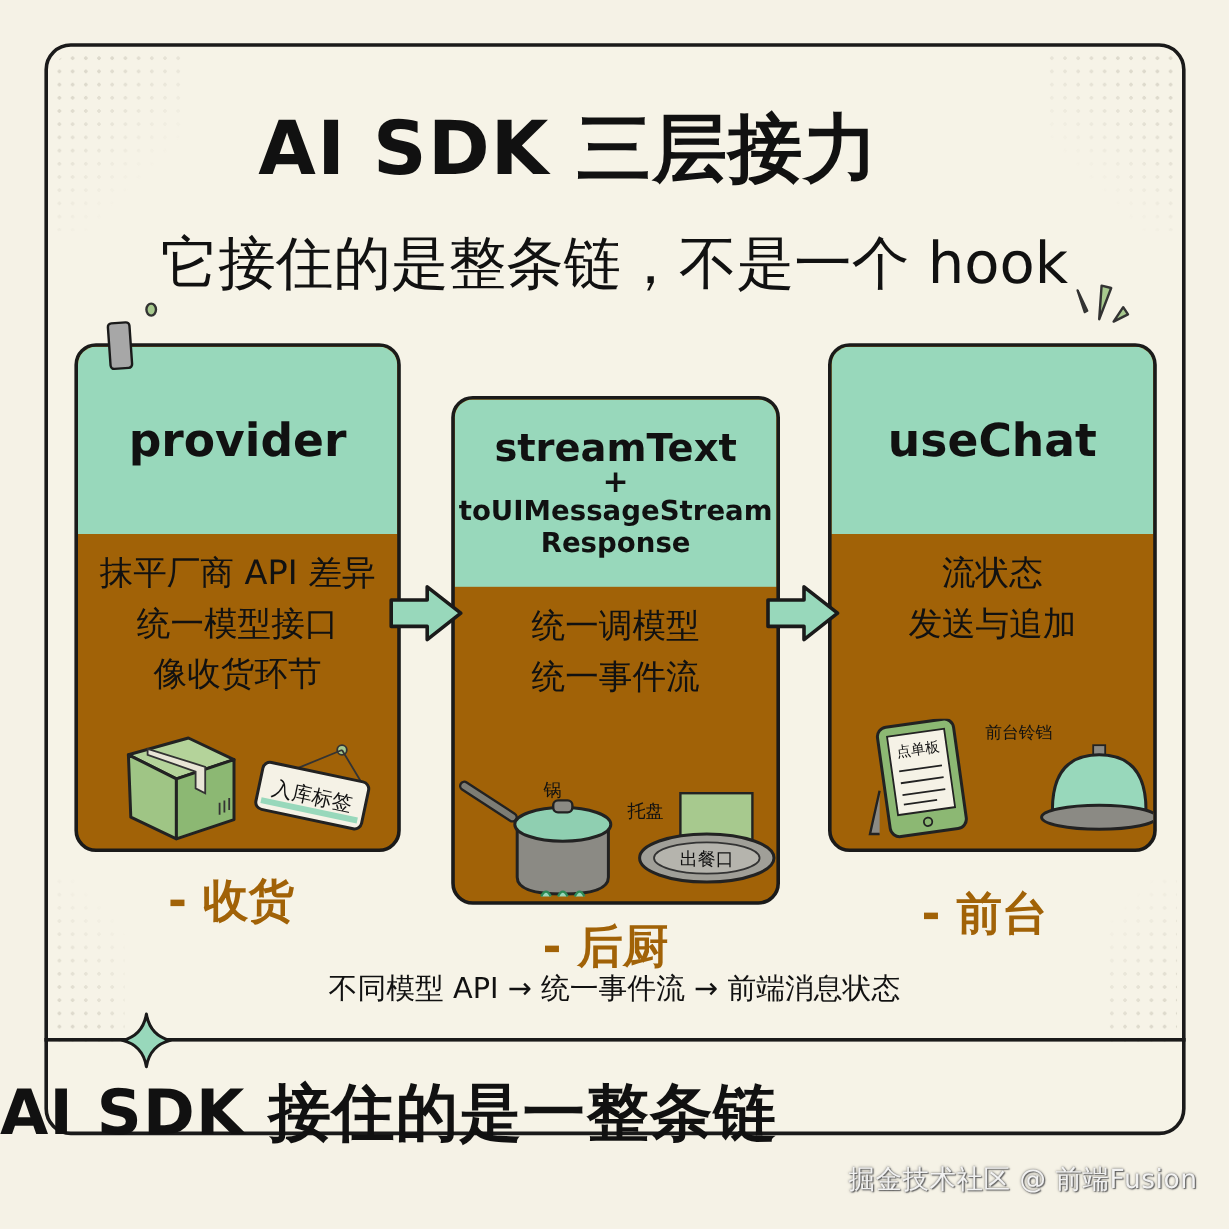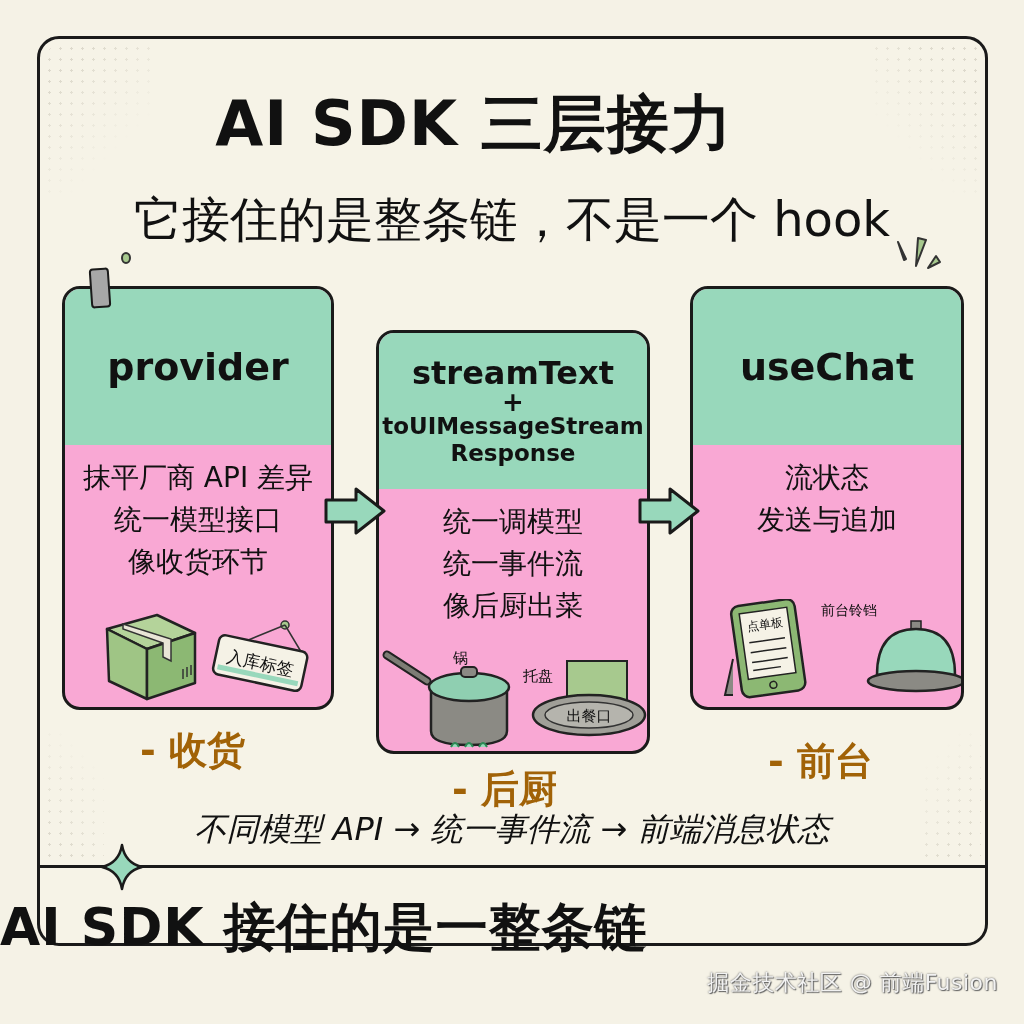--- a/index.html
+++ b/index.html
@@ -21,21 +21,21 @@
       -webkit-mask-image: linear-gradient(45deg, #000 20%, transparent 80%); mask-image: linear-gradient(45deg, #000 20%, transparent 80%); }
     .dots.br { right: 4px; top: 690px; height: 140px; width: 60px;
       -webkit-mask-image: linear-gradient(315deg, #000 20%, transparent 80%); mask-image: linear-gradient(315deg, #000 20%, transparent 80%); }
 
     .title { position: absolute; left: 0; width: 948px; top: 82px; text-align: center;
       font-size: 62px; font-weight: bold; letter-spacing: 1px; color: #111; }
     .subtitle { position: absolute; left: 0; width: 1024px; top: 188px; text-align: center;
       font-size: 48px; color: #111; }
 
     .card { position: absolute; top: 286px; height: 424px; border: 3px solid #1a1a1a;
-      border-radius: 18px; background: #f9a8d4; overflow: hidden; text-decoration: underline; }
+      border-radius: 18px; background: #a16207; overflow: hidden; text-decoration: underline; }
     .card .head { position: absolute; left: 0; right: 0; top: 0; height: 156px; background: #98d8bb;
       display: flex; flex-direction: column; align-items: center; justify-content: center; text-align: center; }
     .card .name { font-size: 38px; font-weight: bold; line-height: 44px; color: #111; }
     .card .name.sm { font-size: 32px; line-height: 36px; }
     .card .plus { font-size: 26px; font-weight: bold; line-height: 22px; }
     .card .sub { font-size: 23px; font-weight: bold; line-height: 27px; }
     .card .body { position: absolute; left: 0; right: 0; top: 168px; text-align: center; }
     .card .line { font-size: 28px; line-height: 42px; color: #111; }
     .card .illus { position: absolute; left: 0; right: 0; top: 310px; height: 110px; }
 
@@ -48,21 +48,21 @@
     .small-dot { position: absolute; left: 121px; top: 252px; width: 10px; height: 12px; border: 2px solid #333;
       border-radius: 50%; background: #a7c98e; }
 
     .arrow { position: absolute; width: 66px; height: 50px; }
     #arrow1 { left: 322px; top: 486px; }
     #arrow2 { left: 636px; top: 486px; }
 
     .role { position: absolute; top: 725px; font-size: 38px; font-weight: bold; color: #a16207; }
     #role1 { left: 140px; } #role2 { left: 452px; margin-top: 39px; } #role3 { left: 768px; margin-top: 11px; }
 
-    .flow { position: absolute; left: 0; width: 1024px; top: 808px; text-align: center; font-size: 32px; color: #111; font-style: italic; }
+    .flow { position: absolute; left: 0; width: 1024px; top: 808px; text-align: center; font-size: 24px; color: #111; }
 
     .divider { position: absolute; left: 37px; width: 951px; top: 865px; height: 3px; background: #1a1a1a; }
     .sparkle { position: absolute; left: 100px; top: 843px; width: 44px; height: 48px; }
 
     .bottom { position: absolute; left: 0; width: 1016px; top: 893px; text-align: left; }
     .bottom .txt { position: relative; display: inline-block; font-size: 52px; font-weight: bold; color: #111; letter-spacing: 1px; z-index: 2; }
 
     .watermark { position: absolute; right: 26px; top: 968px; font-size: 22px; color: #f2f2f2;
       text-shadow: 0 0 2px #555, 1px 1px 1px #666; letter-spacing: 0.5px; }
 
@@ -122,21 +122,20 @@
 <div class="card" id="card2">
   <div class="head">
     <div class="name sm">streamText</div>
     <div class="plus">+</div>
     <div class="sub">toUIMessageStream</div>
     <div class="sub">Response</div>
   </div>
   <div class="body">
     <div class="line">统一调模型</div>
     <div class="line">统一事件流</div>
-    <div class="line">像后厨出菜</div>
   </div>
   <svg class="illus" viewBox="0 0 274 110">
     <text x="74" y="20" font-size="15" font-family="DejaVu Sans, sans-serif" fill="#111">锅</text>
     <path d="M8 12 L48 38" stroke="#222" stroke-width="9" stroke-linecap="round"></path>
     <path d="M8 12 L48 38" stroke="#7d7d75" stroke-width="5" stroke-linecap="round"></path>
     <path d="M52 44 L52 88 Q52 102 90 102 Q128 102 128 88 L128 44 Z" fill="#8b8a84" stroke="#222" stroke-width="2.5"></path>
     <ellipse cx="90" cy="44" rx="40" ry="14" fill="#8fcfb1" stroke="#222" stroke-width="2.5"></ellipse>
     <rect x="82" y="24" width="16" height="10" rx="4" fill="#8b8a84" stroke="#222" stroke-width="2"></rect>
     <path d="M72 104 q4 -8 8 0 M86 104 q4 -8 8 0 M100 104 q4 -8 8 0" stroke="#2e8a56" stroke-width="2" fill="#98d8bb"></path>
   </svg>

